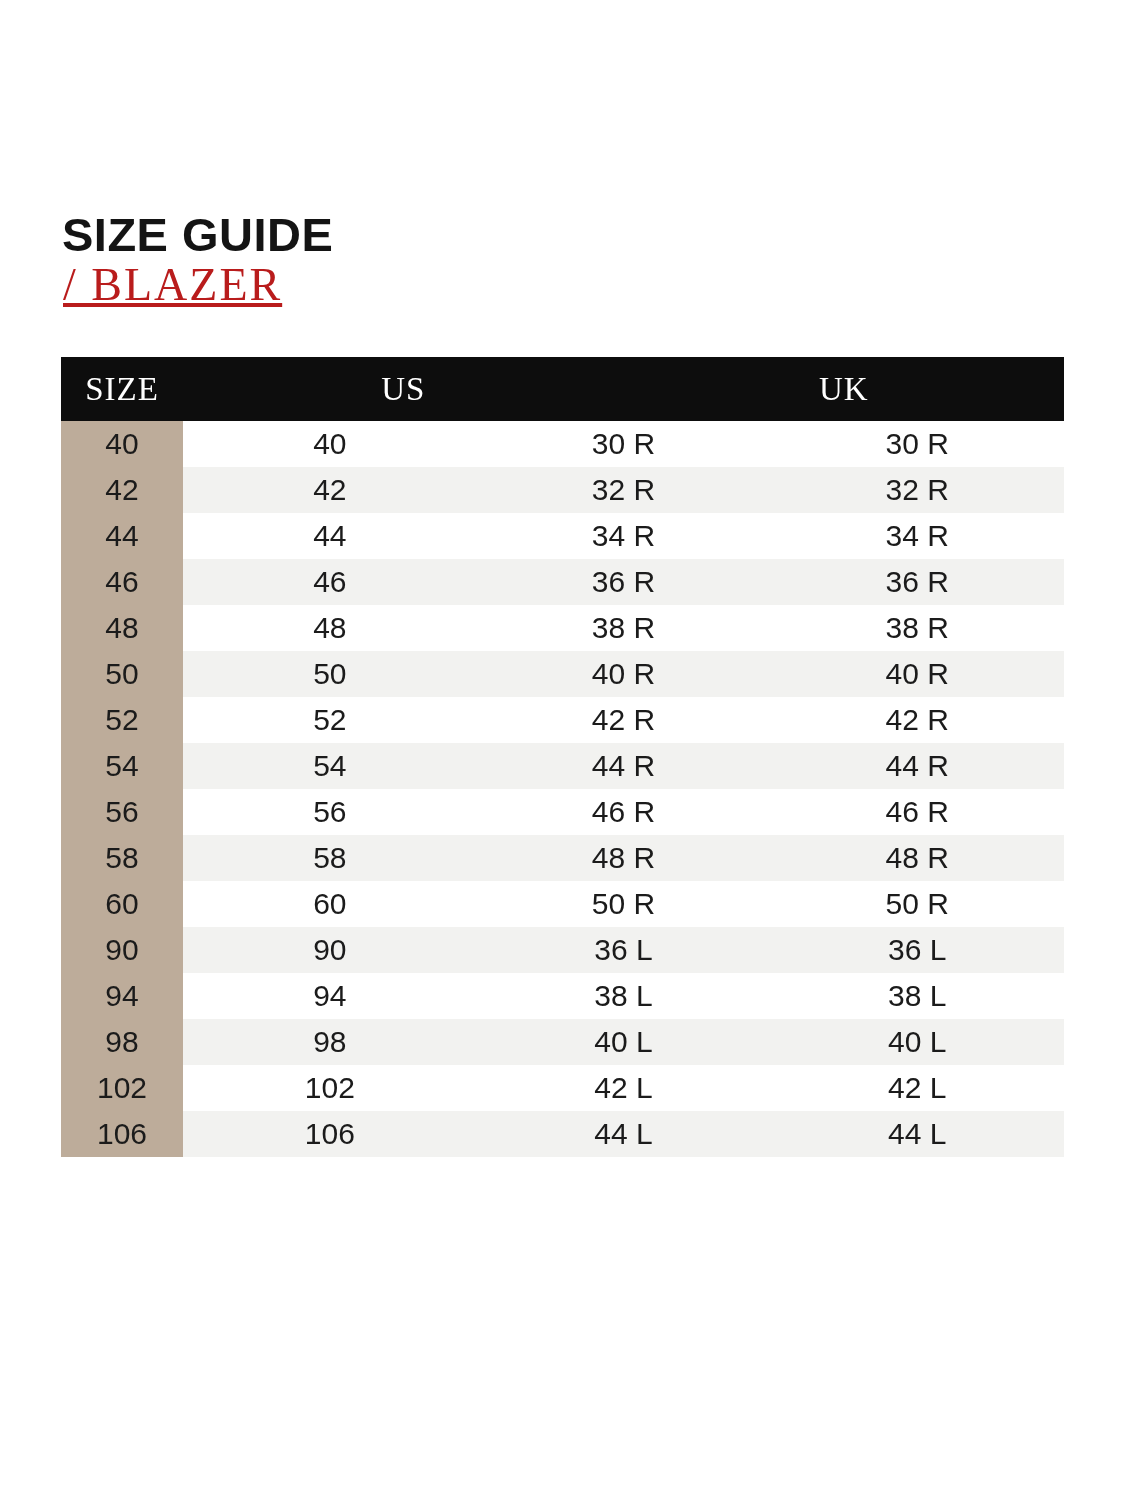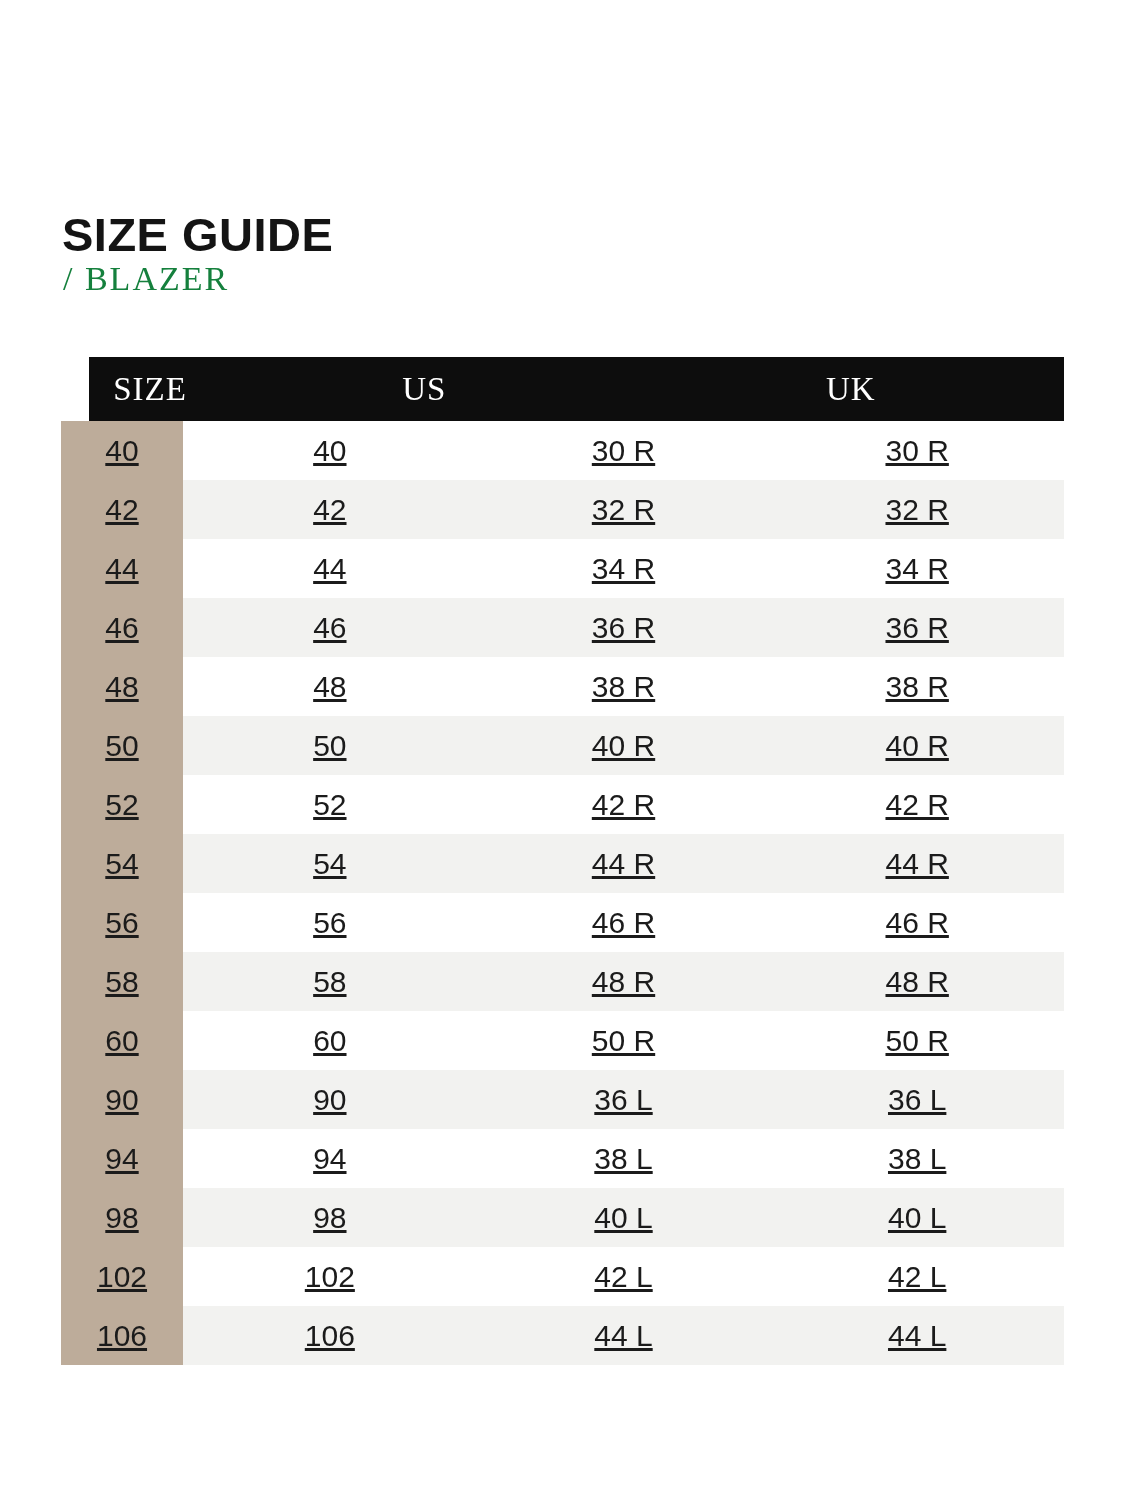--- a/index.html
+++ b/index.html
@@ -31,57 +31,56 @@
     line-height:1;
     font-weight:700;
     letter-spacing:0.5px;
     color:#141414;
     font-family:"Liberation Sans", sans-serif;
   }
   .subtitle{
     position:absolute;
     left:63px;
     top:262px;
-    font-size:34px;
+    font-size:46px;
     line-height:1;
     font-weight:400;
     letter-spacing:2px;
-    color:#15803d;
+    color:#b91c1c;
     font-family:"Liberation Serif", serif;
+    text-decoration:underline;
   }
   .size-table{
     position:absolute;
     left:61px;
     top:357px;
     width:1003px;
   }
   .thead{
     display:flex;
     height:64px;
     background:var(--header-bg);
     color:var(--header-text);
     font-family:"Liberation Serif", serif;
     font-size:33px;
     letter-spacing:1px;
-    margin-left:28px;
   }
   .th,.td{
     display:flex;
     align-items:center;
     justify-content:center;
   }
   .col-size{ width:122px; flex:0 0 122px; }
   .col-rest{ flex:1 1 0; }
   .row{
     display:flex;
-    height:59px;
+    height:46px;
     background:var(--row-bg);
     font-size:30px;
     color:var(--text);
-    text-decoration:underline;
   }
   .row.stripe .td:not(.size-col){ background:var(--stripe-bg); }
   .td.size-col{ background:var(--size-col-bg); }
 </style>
 </head>
 <body>
 
 <div class="page">
 
   <h1 class="title">SIZE GUIDE</h1>

